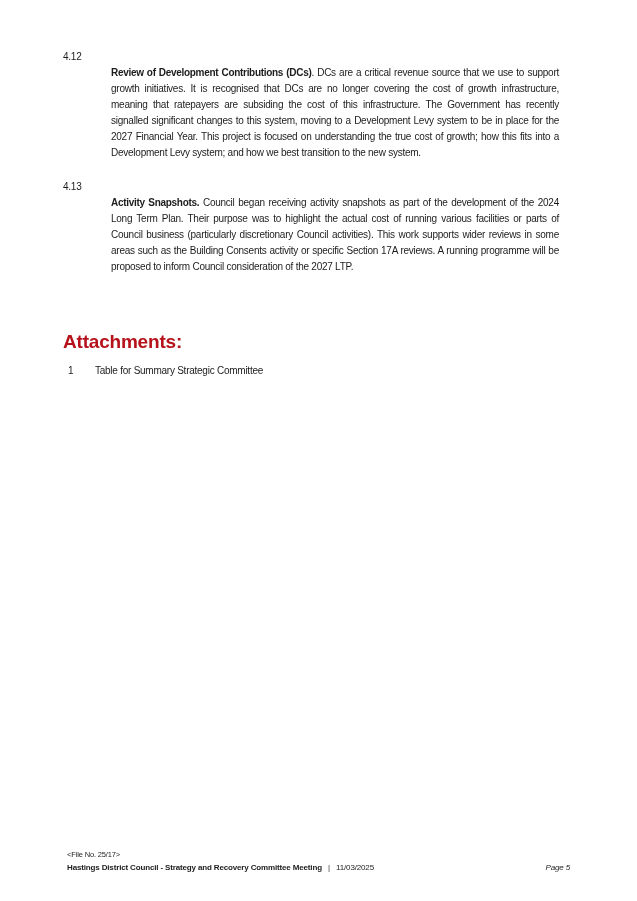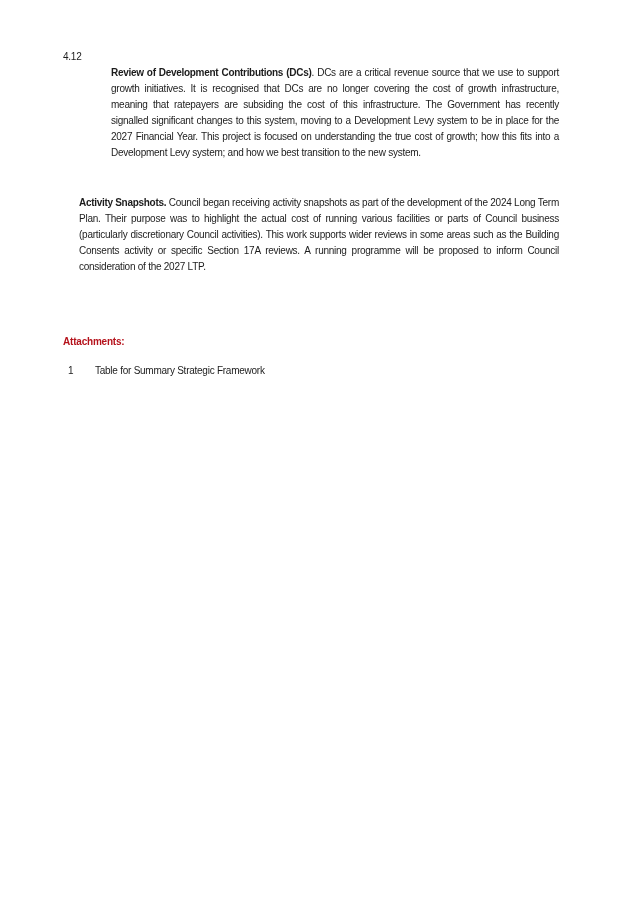--- a/index.html
+++ b/index.html
@@ -36,21 +36,21 @@
   .para-text {
     flex: 1;
     margin: 16px;
     text-align: justify;
   }
   .para-text strong {
     letter-spacing: -0.3px;
   }
   .attachments-heading {
     margin: 42px 0 8px 0;
-    font-size: 10px;
+    font-size: 19px;
     line-height: 18px;
     font-weight: bold;
     letter-spacing: -0.2px;
     color: var(--attachments-heading, #b5121b);
   }
   .attachment-row {
     display: flex;
     margin-top: 13px;
     font-size: 10px;
     line-height: 14px;
@@ -102,25 +102,35 @@
 
 <div class="page">
   <main class="doc-body">
 
     <section class="numbered-paragraph">
       <span class="para-number">4.12</span>
       <p class="para-text"><strong>Review of Development Contributions (DCs)</strong><span>. DCs are a critical revenue source that we use to support growth initiatives. It is recognised that DCs are no longer covering the cost of growth infrastructure, meaning that ratepayers are subsiding the cost of this infrastructure. The Government has recently signalled significant changes to this system, moving to a Development Levy system to be in place  for the 2027 Financial Year. This project is focused on understanding the true cost of growth; how this fits into a Development Levy system; and how we best transition to the new system.</span></p>
     </section>
 
     <section class="numbered-paragraph">
+      <span class="para-number">4.13</span>
       <p class="para-text"><strong>Activity Snapshots.</strong><span> Council began receiving activity snapshots as part of the development of the 2024 Long Term Plan.  Their purpose was to highlight the actual cost of running various facilities or parts of Council business (particularly discretionary Council activities).  This work supports wider reviews in some areas such as the Building Consents activity or specific Section 17A reviews. A running programme will be proposed to inform Council consideration of the 2027 LTP.</span></p>
     </section>
 
     <h2 class="attachments-heading">Attachments:</h2>
 
     <div class="attachment-row">
       <span class="att-num">1</span>
-      <span class="att-title">Table for Summary Strategic Framework</span>
+      <span class="att-title">Table for Summary Strategic Committee</span>
     </div>
 
   </main>
 
+  <footer class="doc-footer">
+    <div class="file-no">&lt;File No. 25/17&gt;</div>
+    <div class="footer-line">
+      <span class="meeting">Hastings District Council - Strategy and Recovery Committee Meeting</span>
+      <span class="sep">|</span>
+      <span class="date">11/03/2025</span>
+      <span class="page-label">Page 5</span>
+    </div>
+  </footer>
 </div>
 
 </body></html>

